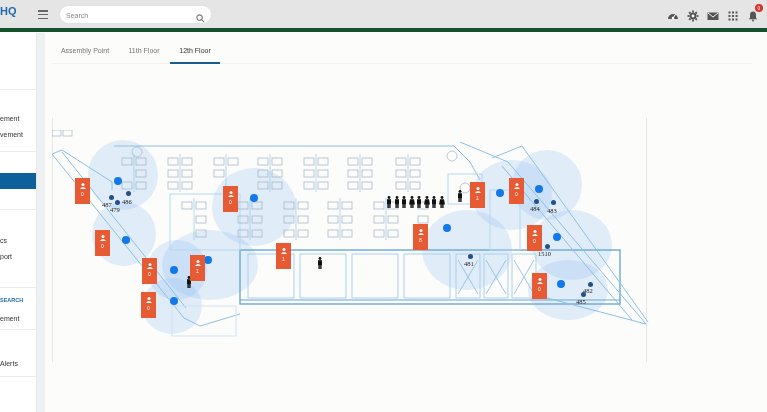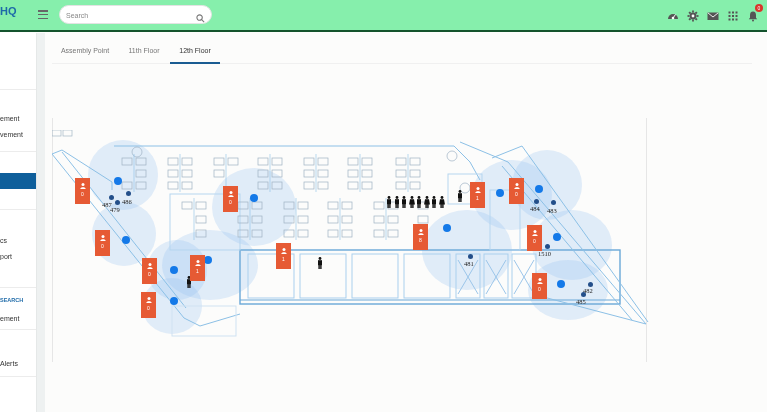--- a/index.html
+++ b/index.html
@@ -1,17 +1,17 @@
 <!DOCTYPE html>
 <html><head>
 <meta charset="utf-8">
 <style>
   * { box-sizing: border-box; margin: 0; padding: 0; }
   html, body { width: 767px; height: 412px; overflow: hidden; background: #fdfdfc; font-family: "Liberation Sans", sans-serif; color: #333; }
-  .topbar { position: absolute; left: 0; top: 0; width: 767px; height: 32px; background: #86efac; border-bottom: 2px solid #14532d; }
+  .topbar { position: absolute; left: 0; top: 0; width: 767px; height: 32px; background: #e5e5e5; border-bottom: 4px solid #14532d; }
   .brand { position: absolute; left: 0; top: 5px; font-size: 11px; font-weight: bold; color: #1e6aa8; }
   .hamburger { position: absolute; left: 38px; top: 10px; width: 10px; height: 9px; cursor: pointer; }
   .hamburger span { display: block; height: 1.5px; background: #666; margin-bottom: 2.3px; }
   .search { position: absolute; left: 59px; top: 5px; width: 153px; height: 19px; border: 1px solid #e3e3e3; border-radius: 10px; background: #fff; }
   .search input { position: absolute; left: 6px; top: 3px; width: 125px; height: 12px; border: none; outline: none; font-size: 7px; color: #777; background: transparent; font-family: "Liberation Sans", sans-serif; }
   .search input::placeholder { color: #888; }
   .search .icon { position: absolute; right: 6px; top: 3px; }
   .top-icons { position: absolute; right: 8px; top: 8px; display: flex; gap: 8px; align-items: center; }
   .top-icons .ic { width: 12px; height: 12px; position: relative; cursor: pointer; }
   .badge { position: absolute; top: -4px; right: -4px; width: 8px; height: 8px; border-radius: 50%; background: #d9342b; color: #fff; font-size: 5px; line-height: 8px; text-align: center; }

